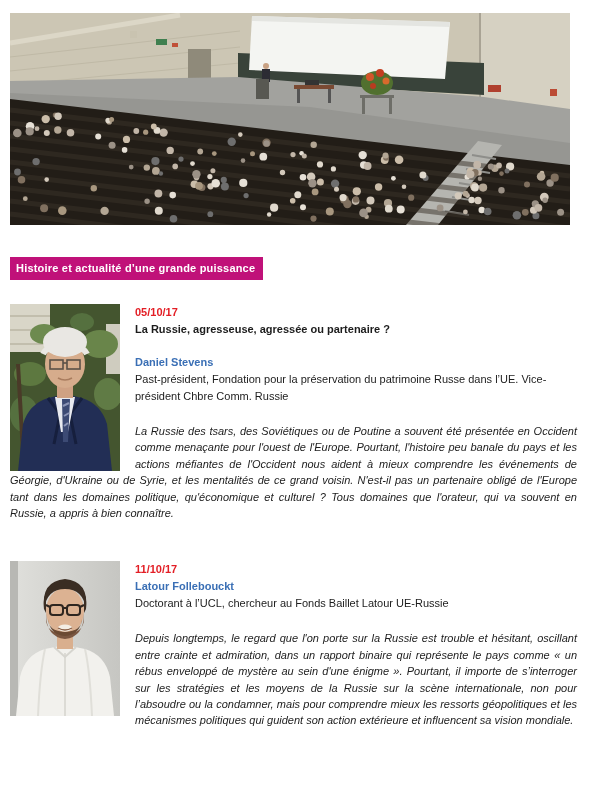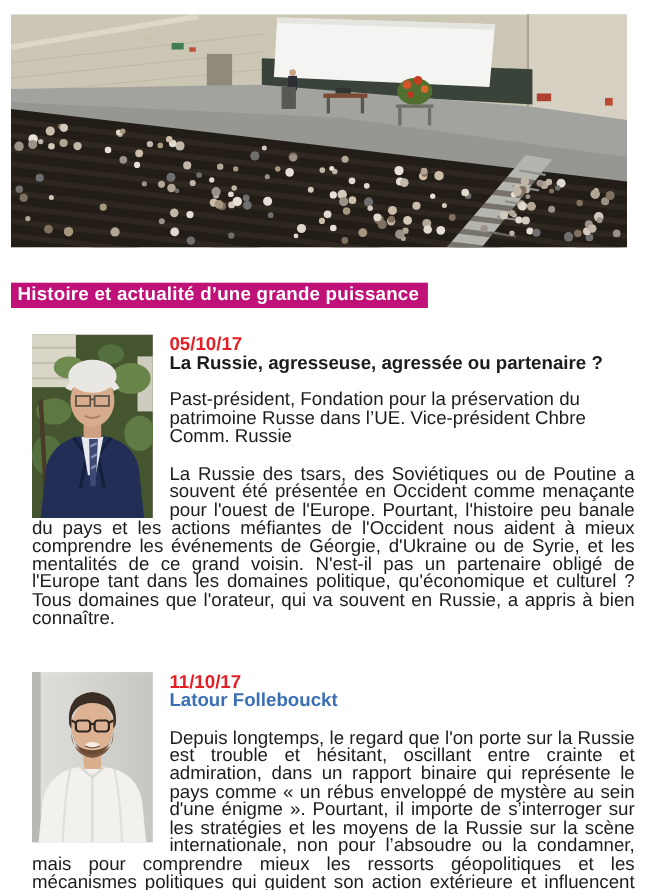--- a/index.html
+++ b/index.html
@@ -1,32 +1,32 @@
 <!DOCTYPE html>
 <html><head>
 <meta charset="utf-8">
 <style>
   html,body{margin:0;padding:0;background:#ffffff;}
   body{width:603px;font-family:"Liberation Sans",sans-serif;color:#1c1c1c;}
   .content{padding:13px 26px 21px 10px;}
   .hero{width:560px;height:212px;display:block;}
   .hero svg{display:block;}
   .banner{display:inline-block;background:#c01179;color:#ffffff;
-          font-size:17px;font-weight:bold;letter-spacing:.2px;
+          font-size:11px;font-weight:bold;letter-spacing:.2px;
           padding:3px 8px 4px 6px;margin-top:32px;line-height:16px;}
-  .event{margin-top:24px;font-size:17px;margin-left:19px;}
+  .event{margin-top:24px;font-size:11px;}
   .event.second{margin-top:40px;}
   .event::after{content:"";display:block;clear:both;}
   .portrait{float:left;width:110px;margin-right:15px;}
   .portrait svg{display:block;}
   .event-date{color:#e31e25;font-weight:bold;line-height:17px;}
   .event-title{font-weight:bold;line-height:17px;margin:0 0 16px 0;}
   .speaker-name{color:#3a6fb5;font-weight:bold;line-height:17px;}
   .affiliation{line-height:17px;}
-  .desc{margin:18px 0 0 0;text-align:justify;line-height:16.4px;}
+  .desc{margin:18px 0 0 0;text-align:justify;line-height:16.4px;font-style:italic;}
 </style>
 </head>
 <body>
 
 <div class="content">
 
   
   <div class="hero">
     <svg width="560" height="212" viewBox="0 0 560 212" xmlns="http://www.w3.org/2000/svg">
 
@@ -290,20 +290,21 @@
         <ellipse cx="55" cy="38" rx="22" ry="15" fill="#e9e7e3"></ellipse>
         <path d="M33,50 Q36,44 42,44 M68,44 Q74,44 77,50" stroke="#e9e7e3" stroke-width="6" fill="none"></path>
         <rect x="40" y="56" width="13" height="9" fill="none" stroke="#5a5148" stroke-width="1.6"></rect>
         <rect x="57" y="56" width="13" height="9" fill="none" stroke="#5a5148" stroke-width="1.6"></rect>
         <line x1="53" y1="59" x2="57" y2="59" stroke="#5a5148" stroke-width="1.6"></line>
         <path d="M48,74 Q55,78 62,74" stroke="#a97c5e" stroke-width="1.6" fill="none"></path>
       </svg>
     </div>
     <div class="event-date">05/10/17</div>
     <div class="event-title">La Russie, agresseuse, agressée ou partenaire ?</div>
+    <div class="speaker-name">Daniel Stevens</div>
     <div class="affiliation">Past-président, Fondation pour la préservation du patrimoine Russe dans l’UE. Vice-président Chbre Comm. Russie</div>
     <p class="desc">La Russie des tsars, des Soviétiques ou de Poutine a souvent été présentée en Occident comme menaçante pour l'ouest de l'Europe. Pourtant, l'histoire peu banale du pays et les actions méfiantes de l'Occident nous aident à mieux comprendre les événements de Géorgie, d'Ukraine ou de Syrie, et les mentalités de ce grand voisin. N'est-il pas un partenaire obligé de l'Europe tant dans les domaines politique, qu'économique et culturel ? Tous domaines que l'orateur, qui va souvent en Russie, a appris à bien connaître.</p>
   </div>
 
   
   <div class="event second">
     <div class="portrait">
       <svg width="110" height="155" viewBox="0 0 110 155" xmlns="http://www.w3.org/2000/svg">
         <defs>
           <linearGradient id="bg2" x1="0" y1="0" x2="1" y2="0">
@@ -332,16 +333,17 @@
 
         <rect x="40" y="44" width="13" height="10" rx="3" fill="none" stroke="#2e2620" stroke-width="2"></rect>
         <rect x="57" y="44" width="13" height="10" rx="3" fill="none" stroke="#2e2620" stroke-width="2"></rect>
         <line x1="53" y1="47" x2="57" y2="47" stroke="#2e2620" stroke-width="2"></line>
         <line x1="40" y1="46" x2="36" y2="44" stroke="#2e2620" stroke-width="2"></line>
         <line x1="70" y1="46" x2="74" y2="44" stroke="#2e2620" stroke-width="2"></line>
       </svg>
     </div>
     <div class="event-date">11/10/17</div>
     <div class="speaker-name">Latour Follebouckt</div>
+    <div class="affiliation">Doctorant à l’UCL, chercheur au Fonds Baillet Latour UE-Russie</div>
     <p class="desc">Depuis longtemps, le regard que l'on porte sur la Russie est trouble et hésitant, oscillant entre crainte et admiration, dans un rapport binaire qui représente le pays comme « un rébus enveloppé de mystère au sein d'une énigme ». Pourtant, il importe de s’interroger sur les stratégies et les moyens de la Russie sur la scène internationale, non pour l’absoudre ou la condamner, mais pour comprendre mieux les ressorts géopolitiques et les mécanismes politiques qui guident son action extérieure et influencent sa vision mondiale.</p>
   </div>
 
 </div>
 
 </body></html>

